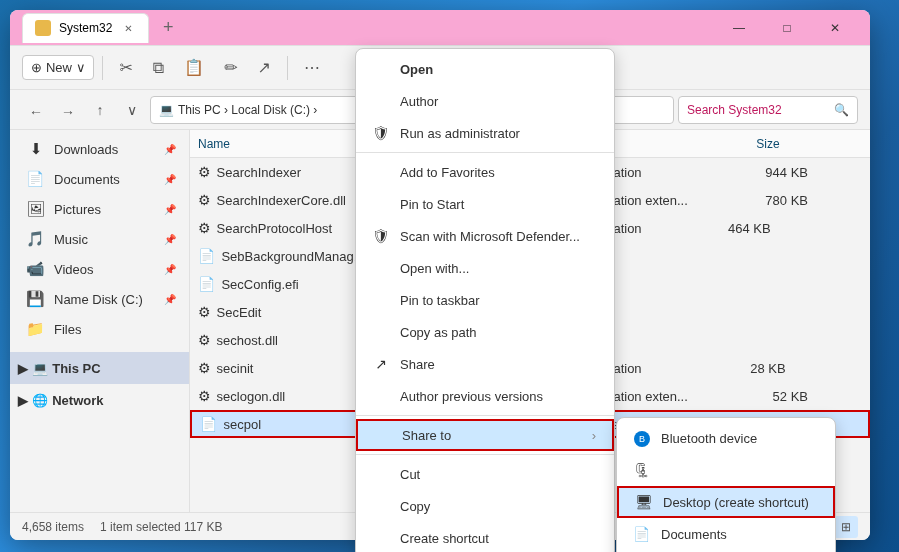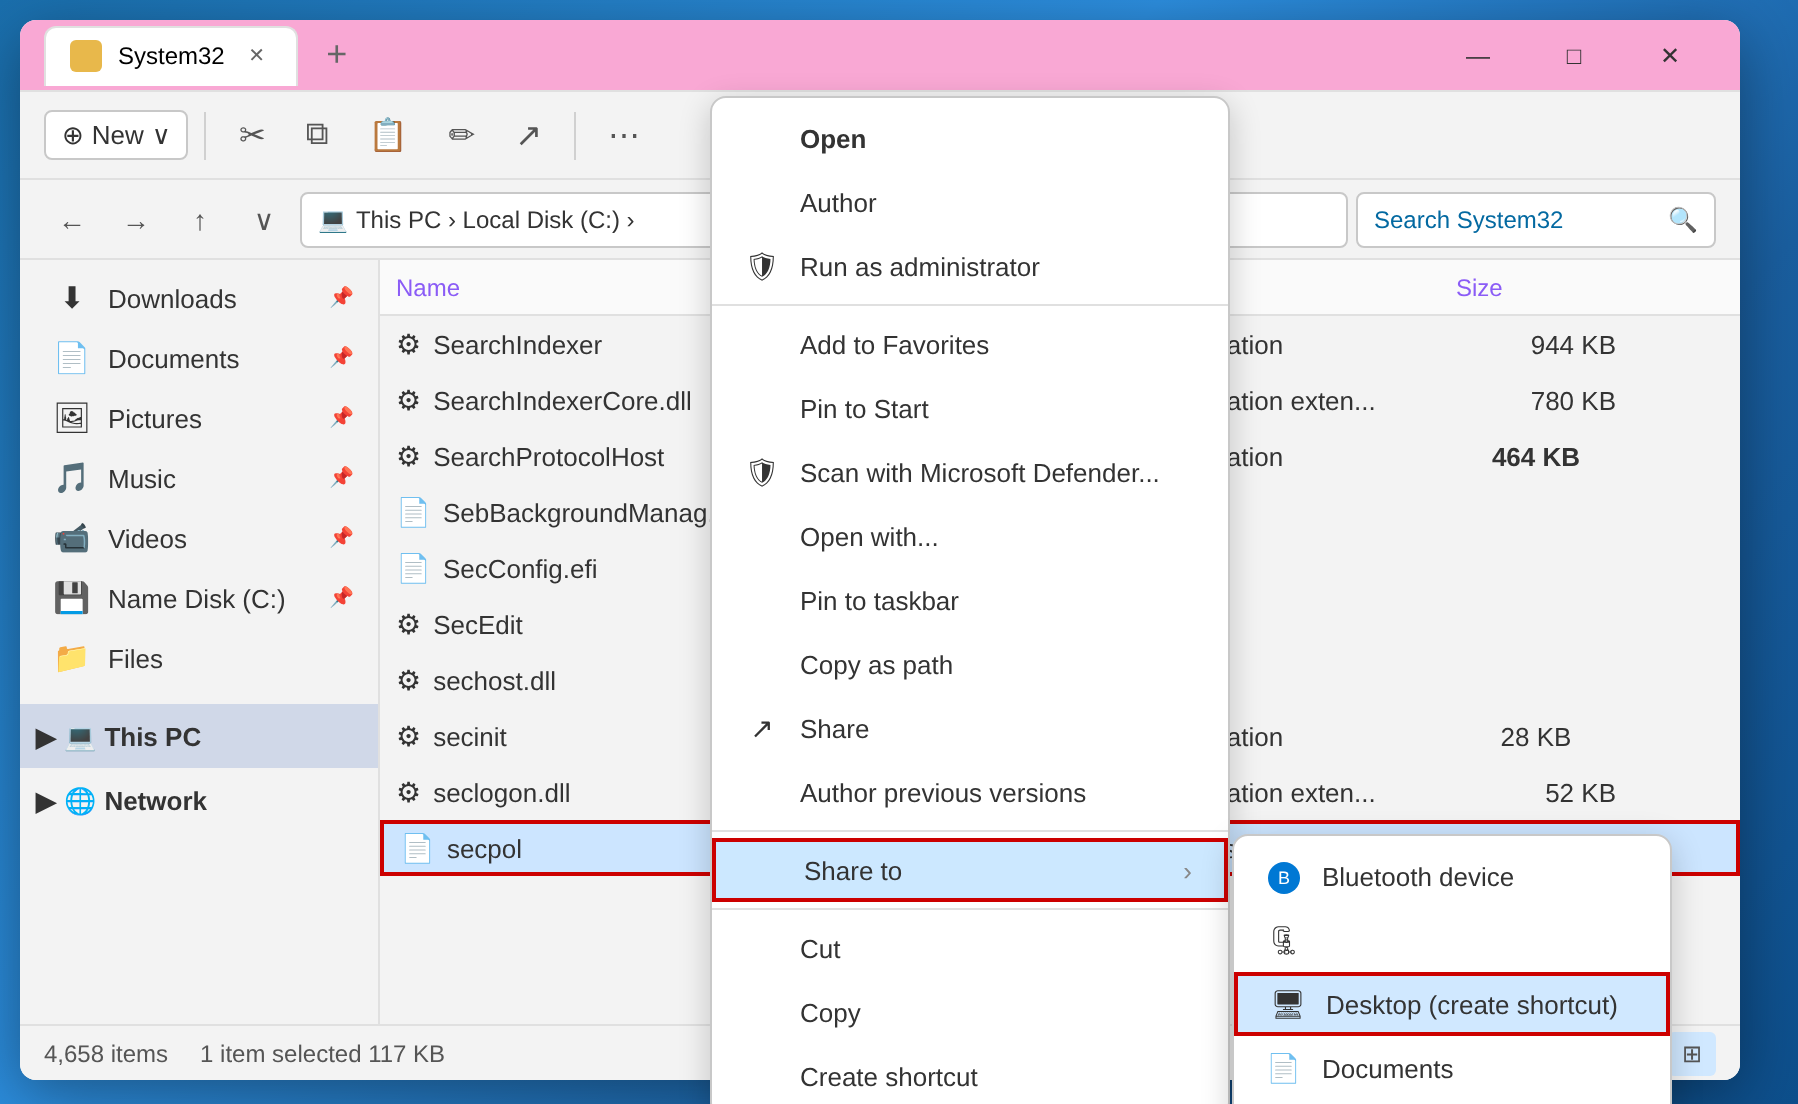--- a/index.html
+++ b/index.html
@@ -231,21 +231,21 @@
       overflow: hidden;
     }
     .file-list-header {
       display: flex;
       align-items: center;
       height: 28px;
       border-bottom: 1px solid #e0e0e0;
       background: #fafafa;
       padding: 0 8px;
       font-size: 12px;
-      color: #8b5cf6;
+      color: #0c4a6e;
       flex-shrink: 0;
     }
     .col-name { width: 240px; }
     .file-list-body {
       flex: 1;
       overflow-y: auto;
     }
     .file-row {
       display: flex;
       align-items: center;
@@ -388,21 +388,21 @@
   <div class="address-bar">
     <div class="nav-btn">←</div>
     <div class="nav-btn">→</div>
     <div class="nav-btn">↑</div>
     <div class="nav-btn">∨</div>
     <div class="address-path">
       <span>💻</span>
       <span>This PC › Local Disk (C:) ›</span>
     </div>
     <div class="search-box">
-      <span style="color:#0369a1;">Search System32</span>
+      <span style="color:#be185d;">Search System32</span>
       <span style="margin-left:auto;">🔍</span>
     </div>
   </div>
 
   <div class="main-content">
 
     <div class="sidebar">
       <div class="sidebar-item">
         <span class="item-icon">⬇</span>
         <span>Downloads</span>
@@ -448,21 +448,21 @@
         <span>🌐</span>
         <span>Network</span>
       </div>
     </div>
 
     <div class="file-list">
       <div class="file-list-header">
         <div class="col-name">Name</div>
         <div style="width:140px;"></div>
         <div style="width:150px;">Type</div>
-        <div style="width:80px; text-align:left;">Size</div>
+        <div style="width:80px; text-align:center;">Size</div>
       </div>
       <div class="file-list-body">
         <div class="file-row">
           <div class="col-name">
               <span class="file-icon">⚙</span>
               <span>SearchIndexer</span>
             </div>
           <div style="width:140px;"></div>
           <div style="width:150px;">Application</div>
           <div style="width:80px; text-align:right;">944 KB</div>
@@ -476,21 +476,21 @@
           <div style="width:150px;">Application exten...</div>
           <div style="width:80px; text-align:right;">780 KB</div>
         </div>
         <div class="file-row">
           <div class="col-name">
               <span class="file-icon">⚙</span>
               <span>SearchProtocolHost</span>
             </div>
           <div style="width:140px;"></div>
           <div style="width:150px;">Application</div>
-          <div style="width:80px; text-align:center;font-weight:bold;">464 KB</div>
+          <div style="width:80px; text-align:left;">464 KB</div>
         </div>
         <div class="file-row">
           <div class="col-name">
               <span class="file-icon">📄</span>
               <span>SebBackgroundManag...</span>
             </div>
           <div style="width:140px;"></div>
           <div style="width:150px;"></div>
           <div style="width:80px; text-align:right;"></div>
         </div>

